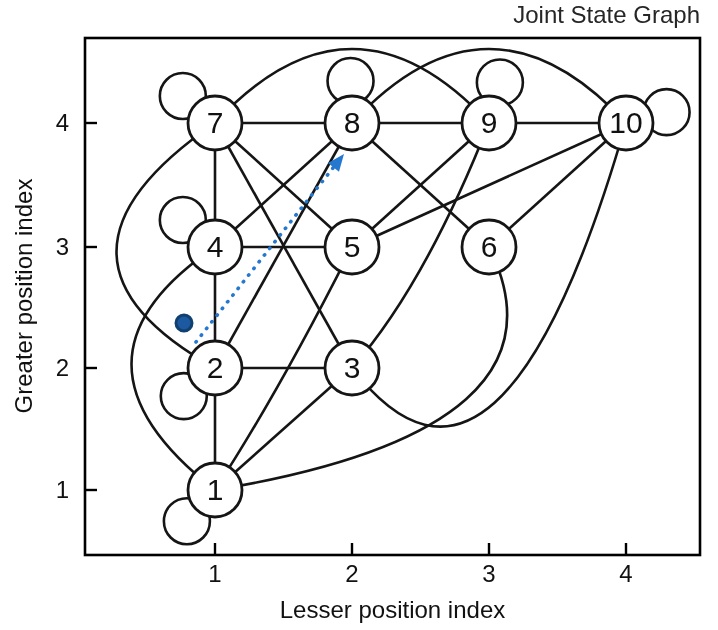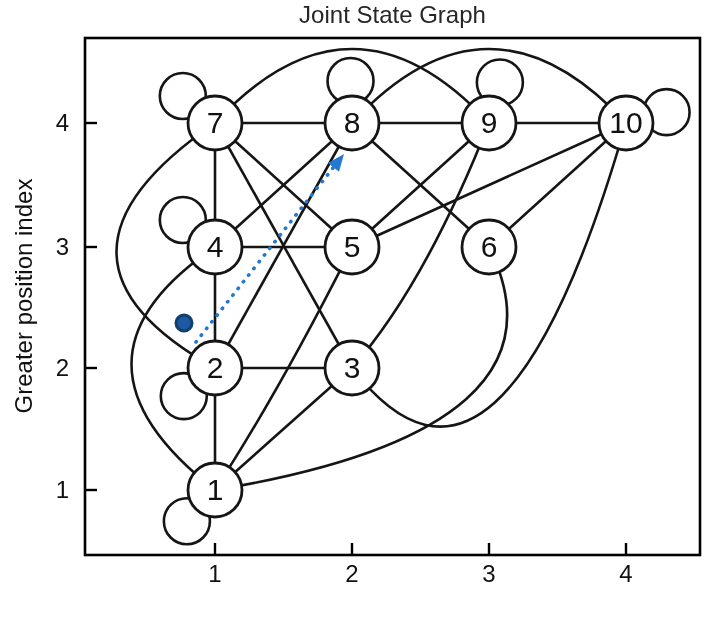--- a/index.html
+++ b/index.html
@@ -1,18 +1,18 @@
 <!DOCTYPE html>
 <html><head>
 <meta charset="utf-8">
 <style>
   html,body{margin:0;padding:0;background:#fff;}
   #fig{position:relative;width:718px;height:630px;background:#ffffff;overflow:hidden;
        font-family:"Liberation Sans",sans-serif;}
-  #title{position:absolute;left:85px;top:1px;width:615px;text-align:center;
+  #title{position:absolute;left:85px;top:1px;width:615px;text-align:right;
          font-size:24px;color:#262626;}
   #xlabel{position:absolute;left:85px;top:596px;width:615px;text-align:center;
           font-size:24px;color:#111;}
   #ylabel{position:absolute;left:24px;top:296px;width:0;height:0;overflow:visible;}
   #ylabel span{display:inline-block;white-space:nowrap;font-size:24px;color:#111;
           transform:translate(-50%,-50%) rotate(-90deg);}
   svg text{font-family:"Liberation Sans",sans-serif;}
 </style>
 </head>
 <body>
@@ -86,16 +86,17 @@
       <circle cx="352" cy="123" r="27" fill="#ffffff" stroke="#151515" stroke-width="2.8"></circle>
       <text x="352" y="133" text-anchor="middle" font-size="30px" fill="#111">8</text>
       <circle cx="489" cy="123" r="27" fill="#ffffff" stroke="#151515" stroke-width="2.8"></circle>
       <text x="489" y="133" text-anchor="middle" font-size="30px" fill="#111">9</text>
       <circle cx="626" cy="123" r="27" fill="#ffffff" stroke="#151515" stroke-width="2.8"></circle>
       <text x="626" y="133" text-anchor="middle" font-size="30px" fill="#111">10</text>
       <circle cx="184" cy="323" r="8" fill="#1c59a0" stroke="#10406f" stroke-width="3"></circle>
       <line x1="196" y1="342" x2="335.34016551136233" y2="165.00033029637757" stroke="#2478cf" stroke-width="3.6" stroke-linecap="round" stroke-dasharray="0.5 8"></line>
       <polygon points="344,154 338.9846518405574,171.68746117563444 327.9843215441798,163.02762668699677" fill="#2478cf"></polygon>
     </svg>
+  <div id="xlabel">Lesser position index</div>
   <div id="ylabel">
     <span>Greater position index</span>
   </div>
 </div>
 
 </body></html>

